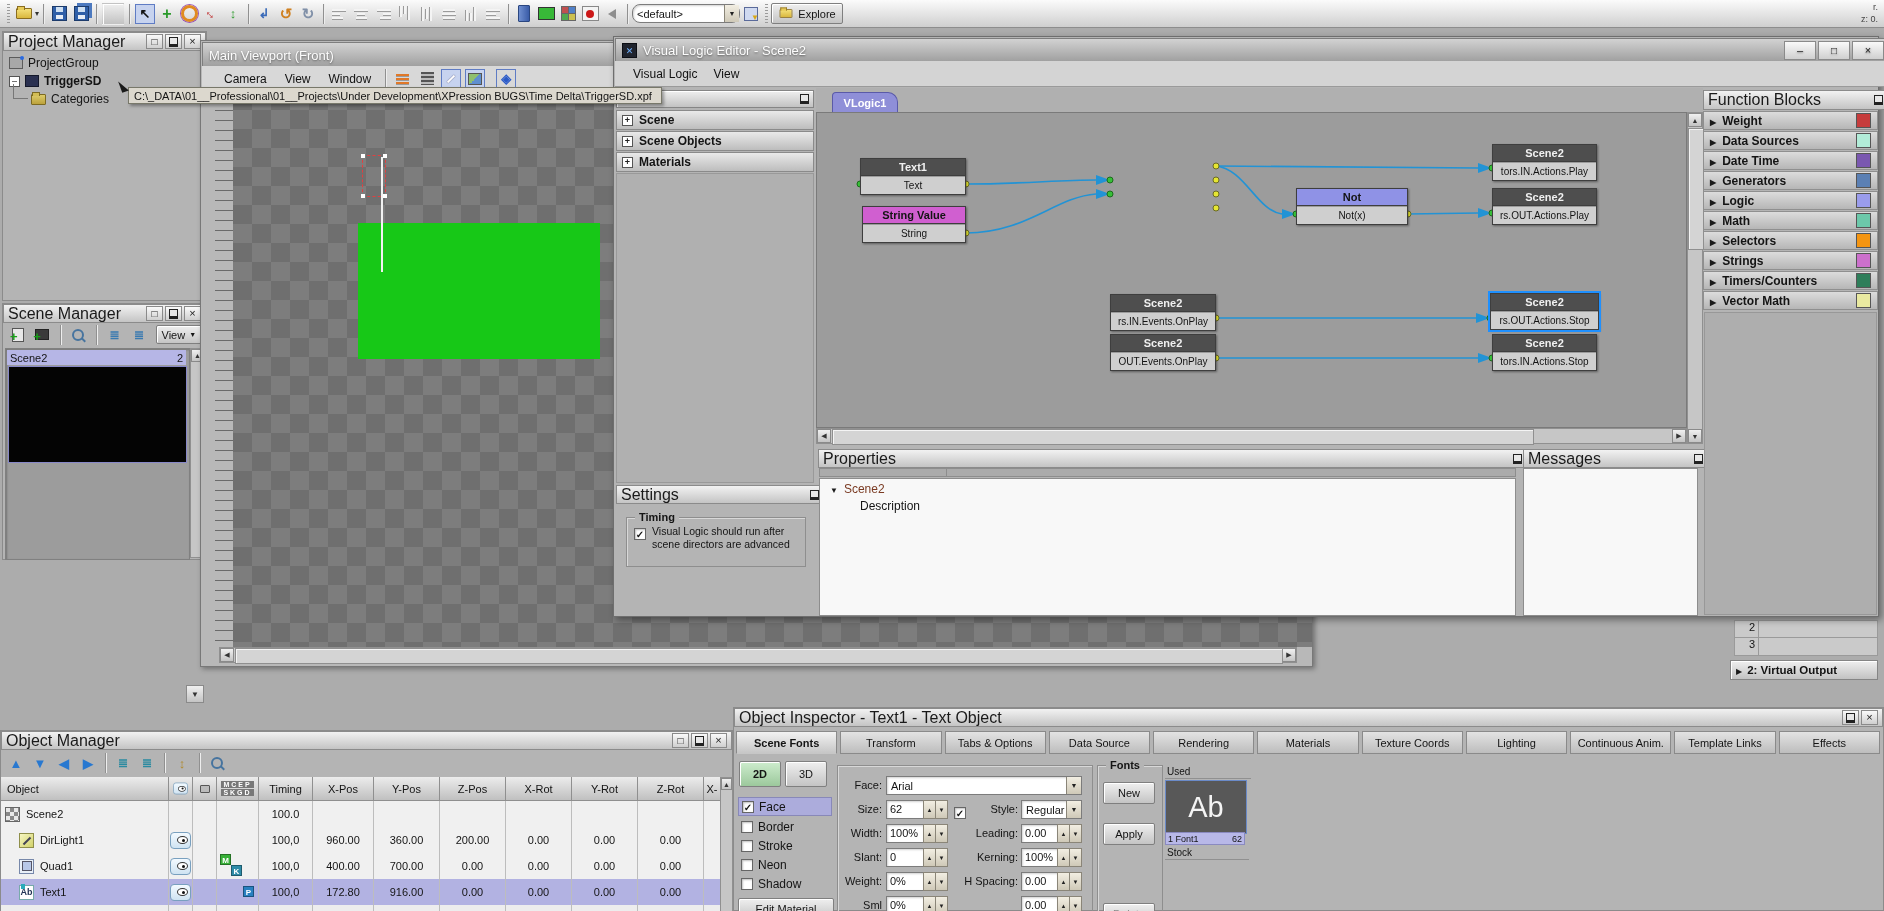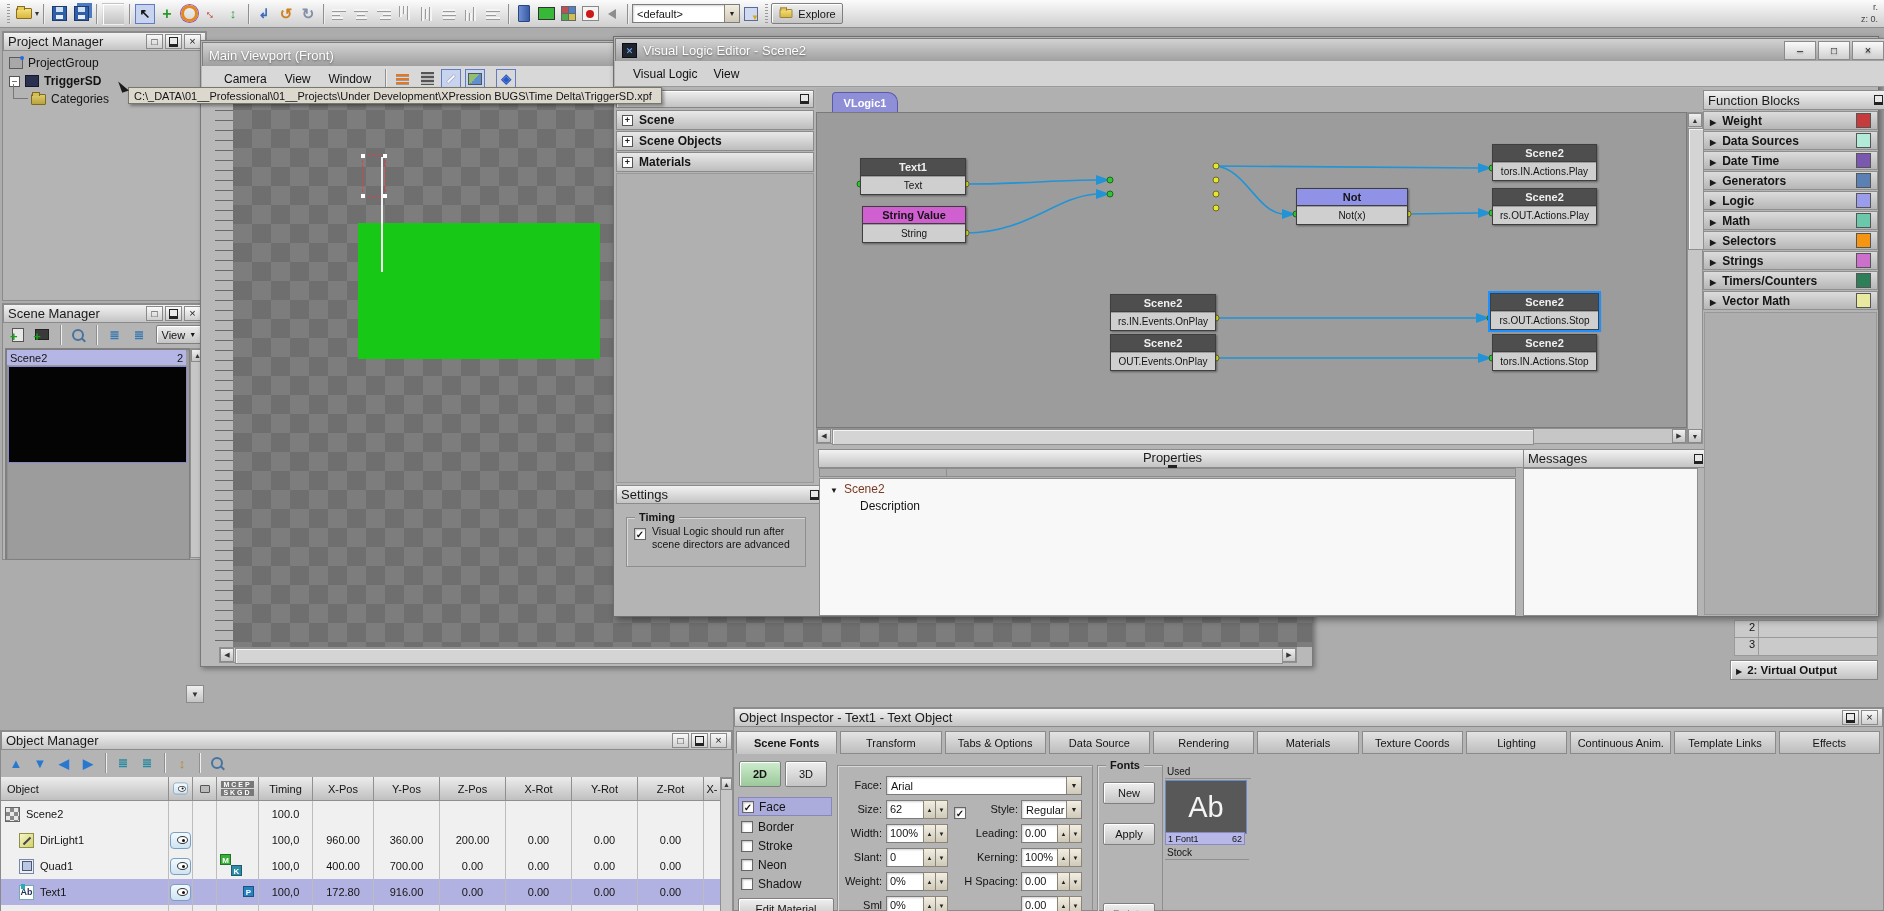--- a/index.html
+++ b/index.html
@@ -1,21 +1,21 @@
 <!DOCTYPE html>
 <html><head>
 <meta charset="utf-8">
 <style>
   html,body{margin:0;padding:0;background:#888;}
   #root{position:relative;width:1884px;height:911px;background:#acacac;overflow:hidden;
         font-family:"Liberation Sans",sans-serif;font-size:12px;color:#141414;}
   .abs{position:absolute;}
   
   .ptitle{background:linear-gradient(#f2f2f2,#c4c4c4);border:1px solid #8b8b8b;
-          display:flex;align-items:center;padding:0 4px;font-size:13px;color:#1a1a1a;}
+          display:flex;align-items:center;padding:0 4px;font-size:16px;color:#1a1a1a;}
   .wtitle{background:linear-gradient(#d2d2d2,#9e9e9e);border:1px solid #7e7e7e;color:#fdfdfd;
           text-shadow:0 1px 2px rgba(60,60,60,.7);display:flex;align-items:center;padding:0 6px;font-size:13px;}
   .panel{background:#b4b4b4;border:1px solid #8b8b8b;box-sizing:border-box;}
   .tbtn{width:15px;height:13px;border:1px solid #8a8a8a;background:linear-gradient(#fafafa,#cfcfcf);
         font-size:9px;line-height:11px;text-align:center;color:#222;margin-left:2px;display:flex;align-items:center;justify-content:center;}
   .sp{flex:1;}
   .pin{display:inline-block;width:7px;height:6px;border:1px solid #222;border-bottom:3px solid #222;position:relative;background:#e8e8e8;}
   .pin::after{content:"";position:absolute;left:2px;top:6px;width:1px;height:3px;background:#222;}
   .g-x::before{content:"×";font-size:11px;}
   .g-box::before{content:"□";font-size:10px;}
@@ -249,21 +249,21 @@
       </span>
     <span class="ticon">
         <span class="rec">
           <i></i>
         </span>
       </span>
     <span class="ticon">
         <span class="spk"></span>
       </span>
     <span class="vsep"></span>
-    <span class="combo" style="width:108px;height:19px;">
+    <span class="combo" style="width:108px;height:19px;border-radius:8px;">
       <span>&lt;default&gt;</span>
       <span class="dd">▼</span>
     </span>
     <span class="ticon" style="position:relative;">
       <span style="width:12px;height:12px;background:#cfd9f0;border:1px solid #5a6a9a;"></span>
       <b style="position:absolute;right:1px;bottom:1px;color:#d8a818;font-size:8px;">▼</b>
     </span>
     <span class="grip"></span>
     <span class="btn" style="width:72px;height:21px;gap:4px;">
       <span class="folder" style="transform:scale(.8);"></span>
@@ -529,21 +529,21 @@
       <span class="sbtn" style="left:0;top:0;width:14px;height:14px;">▲</span>
       <span class="sbtn" style="left:0;bottom:0;width:14px;height:14px;">▼</span>
       <span class="thumb" style="left:0;top:15px;width:14px;height:120px;"></span>
     </div>
     <div class="scrollbar" style="left:202px;top:391px;width:871px;height:16px;">
       <span class="sbtn" style="left:0;top:0;width:14px;height:14px;">◀</span>
       <span class="sbtn" style="right:0;top:0;width:14px;height:14px;">▶</span>
       <span class="thumb" style="left:15px;top:0;width:700px;height:14px;"></span>
     </div>
 
-    <div class="ptitle abs" style="left:204px;top:412px;width:699px;height:17px;flex-direction:column;">
+    <div class="ptitle abs" style="left:204px;top:412px;width:699px;height:17px;">
       <span>Properties</span>
       <span class="sp"></span>
         <span class="pin"></span>
     </div>
     <div class="abs" style="left:205px;top:431px;width:697px;height:9px;display:flex;">
       <span style="width:126px;background:#ababab;border:1px solid #8d8d8d;"></span>
       <span style="flex:1;background:#ababab;border:1px solid #8d8d8d;border-left:none;"></span>
     </div>
     <div class="abs" style="left:205px;top:441px;width:697px;height:138px;background:#f8f8f8;border:1px solid #8d8d8d;box-sizing:border-box;">
       <div style="display:flex;align-items:center;gap:6px;padding:3px 0 0 10px;">

